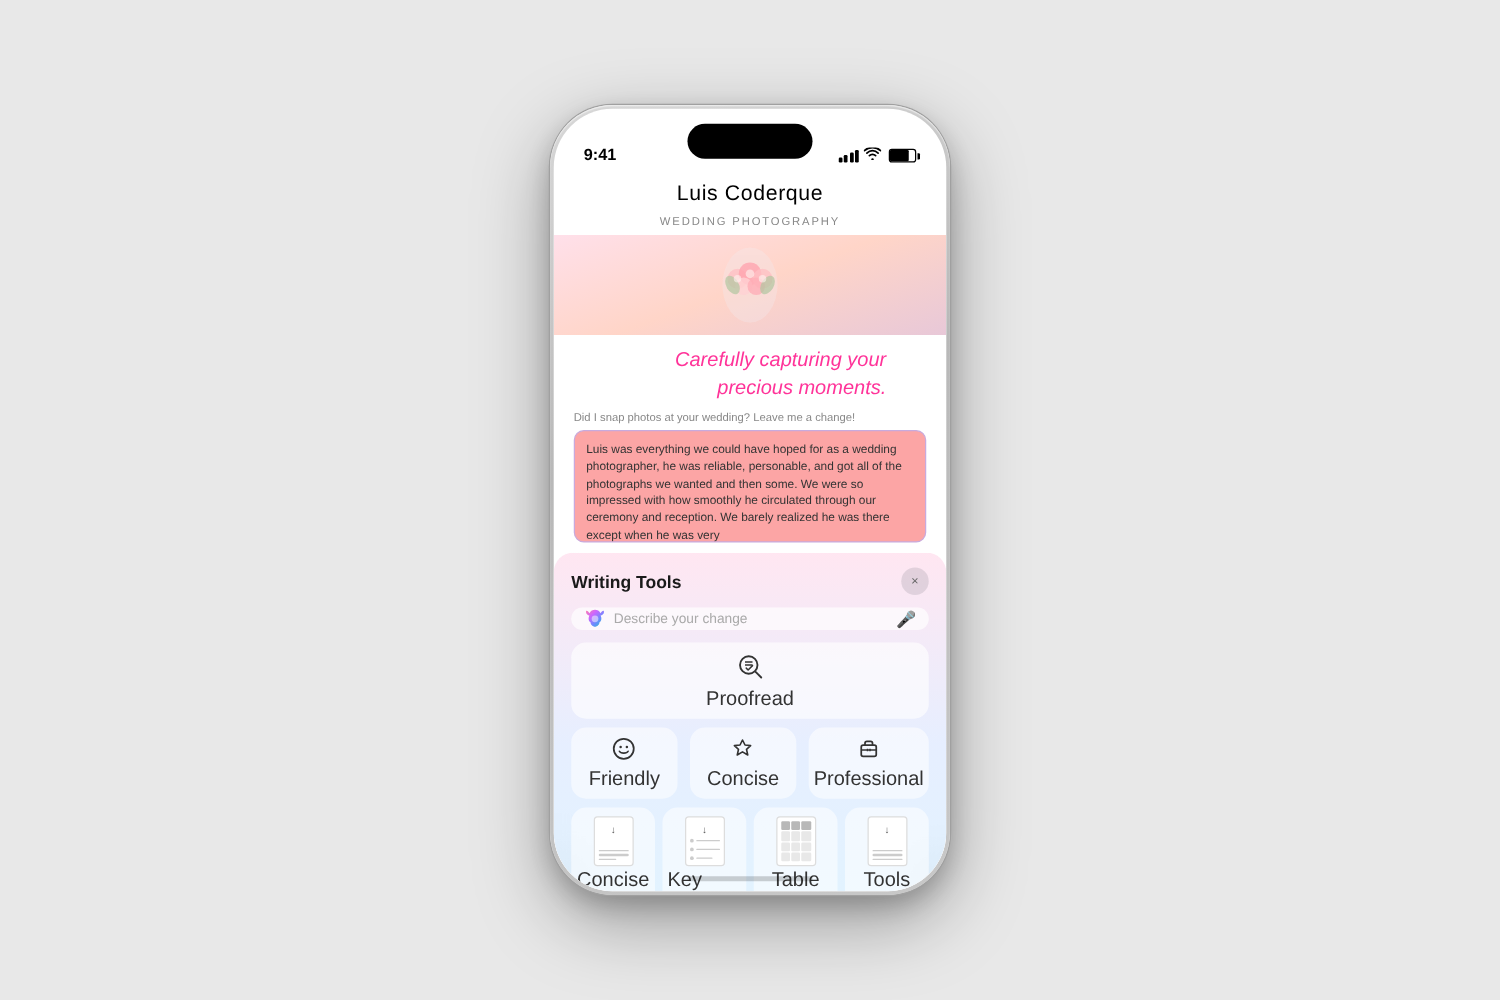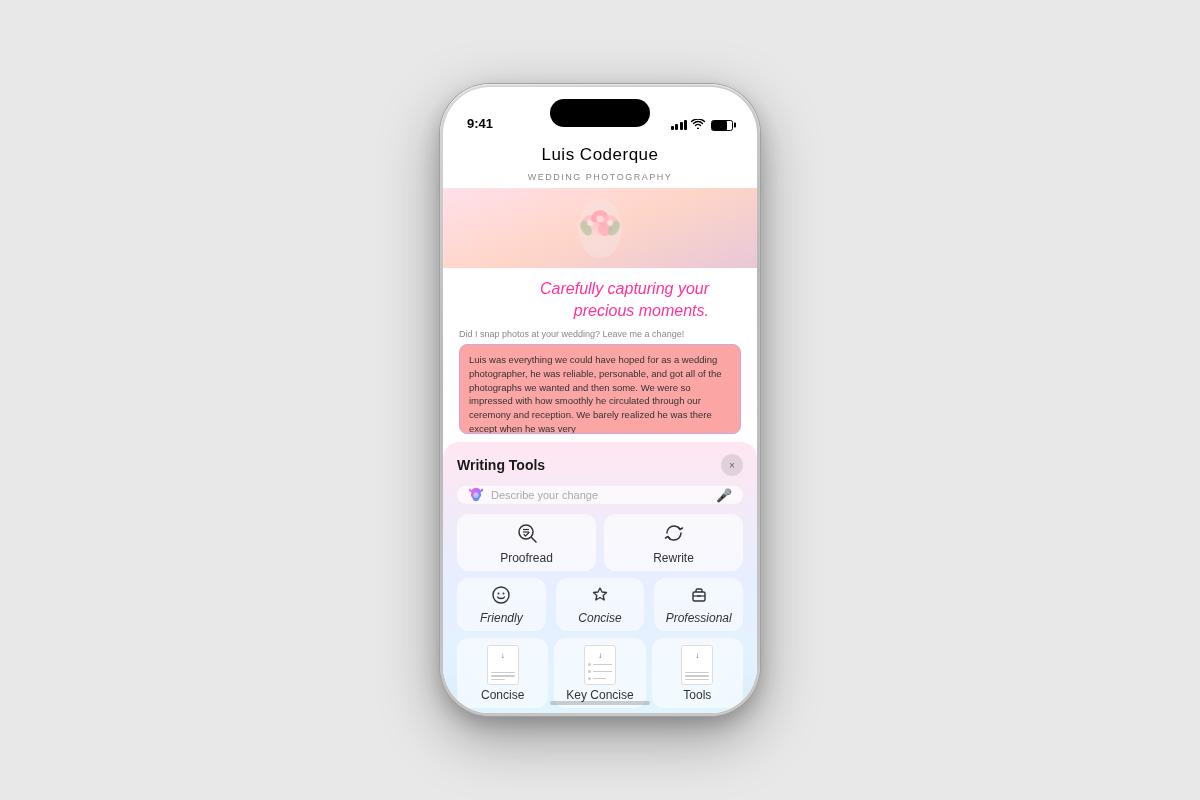--- a/index.html
+++ b/index.html
@@ -300,31 +300,30 @@
       cursor: pointer;
     }
 
     .tool-icon {
       font-size: 18px;
       color: #333;
       line-height: 1;
     }
 
     .tool-label {
-      font-size: 12px;
+      font-size: 16px;
       color: #333;
       font-weight: 400;
     }
 
     
     .tools-row-2 {
       display: flex;
       gap: 10px;
       margin-bottom: 7px;
-      font-style: italic;
     }
 
     .tool-btn-medium {
       flex: 1;
       background: rgba(255,255,255,0.55);
       border-radius: 12px;
       padding: 7px 4px 6px;
       display: flex;
       flex-direction: column;
       align-items: center;
@@ -515,31 +514,20 @@
             <span class="tool-icon">
               <svg width="22" height="22" viewBox="0 0 22 22" fill="none">
                 <circle cx="10" cy="10" r="7" stroke="#333" stroke-width="1.5"></circle>
                 <line x1="15.5" y1="15.5" x2="20" y2="20" stroke="#333" stroke-width="1.5" stroke-linecap="round"></line>
                 <line x1="7" y1="10" x2="13" y2="10" stroke="#333" stroke-width="1.2"></line>
                 <line x1="7" y1="7.5" x2="13" y2="7.5" stroke="#333" stroke-width="1.2"></line>
                 <path d="M8 12.5 L9.5 14 L13 10.5" stroke="#333" stroke-width="1.2" stroke-linecap="round" stroke-linejoin="round"></path>
               </svg>
             </span>
             <span class="tool-label">Proofread</span>
-          </div>
-          <div class="tool-btn-large">
-            <span class="tool-icon">
-              <svg width="22" height="22" viewBox="0 0 22 22" fill="none">
-                <path d="M4 11 C4 7.1 7.1 4 11 4 C13.5 4 15.7 5.3 17 7.2" stroke="#333" stroke-width="1.5" stroke-linecap="round"></path>
-                <path d="M18 11 C18 14.9 14.9 18 11 18 C8.5 18 6.3 16.7 5 14.8" stroke="#333" stroke-width="1.5" stroke-linecap="round"></path>
-                <polyline points="15,5 17,7.5 19.5,6" stroke="#333" stroke-width="1.5" stroke-linecap="round" stroke-linejoin="round"></polyline>
-                <polyline points="7,17 5,14.5 2.5,16" stroke="#333" stroke-width="1.5" stroke-linecap="round" stroke-linejoin="round"></polyline>
-              </svg>
-            </span>
-            <span class="tool-label">Rewrite</span>
           </div>
         </div>
 
         <div class="tools-row-2">
           <div class="tool-btn-medium">
             <span class="tool-icon">
               <svg width="20" height="20" viewBox="0 0 20 20" fill="none">
                 <circle cx="10" cy="10" r="8" stroke="#333" stroke-width="1.4"></circle>
                 <circle cx="7.5" cy="8.5" r="1" fill="#333"></circle>
                 <circle cx="12.5" cy="8.5" r="1" fill="#333"></circle>
@@ -598,20 +586,37 @@
                 </div>
                 <div style="display:flex;align-items:center;gap:2px">
                   <div style="width:3px;height:3px;background:#ccc;border-radius:50%;flex-shrink:0"></div>
                   <div style="flex:0.7;height:1.5px;background:#ccc;border-radius:1px"></div>
                 </div>
               </div>
             </div>
             <span class="tool-label">Key Concise</span>
           </div>
 
+          <div class="tool-btn-small">
+            <div class="doc-table-icon">
+              <div class="table-cell" style="background:#b8b8b8"></div>
+              <div class="table-cell" style="background:#b8b8b8"></div>
+              <div class="table-cell" style="background:#b8b8b8"></div>
+              <div class="table-cell"></div>
+              <div class="table-cell"></div>
+              <div class="table-cell"></div>
+              <div class="table-cell"></div>
+              <div class="table-cell"></div>
+              <div class="table-cell"></div>
+              <div class="table-cell"></div>
+              <div class="table-cell"></div>
+              <div class="table-cell"></div>
+            </div>
+            <span class="tool-label">Table</span>
+          </div>
 
           <div class="tool-btn-small">
             <div class="doc-icon">
               <span class="doc-arrow">↓</span>
               <div class="doc-lines">
                 <div class="doc-line"></div>
                 <div class="doc-line"></div>
                 <div class="doc-line"></div>
               </div>
             </div>

